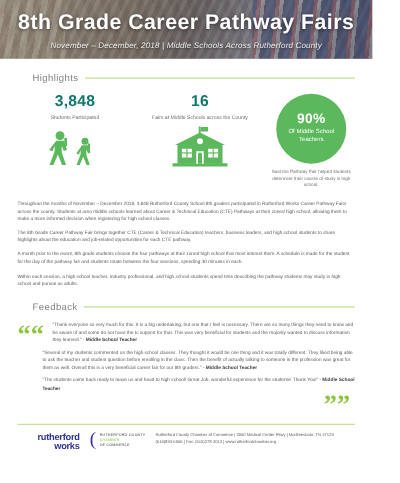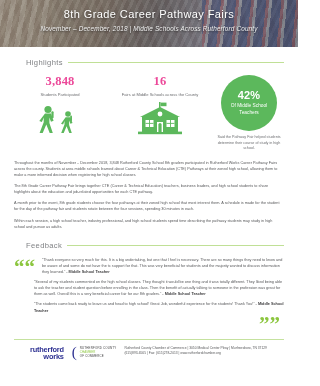--- a/index.html
+++ b/index.html
@@ -29,37 +29,37 @@
       repeating-linear-gradient(96deg, rgba(40,60,130,.55) 0 4px, rgba(210,60,70,.4) 4px 7px, rgba(255,255,255,.35) 7px 10px, rgba(30,45,110,.5) 10px 15px);
     opacity:.8;
   }
   .hero-plaid2{ position:absolute; top:0; left:0; width:52px; height:100%;
     background:repeating-linear-gradient(100deg, rgba(225,215,195,.5) 0 5px, rgba(160,140,115,.45) 5px 11px);
     opacity:.75;
   }
   .hero-scrim{ position:absolute; inset:0; background:rgba(72,74,84,.30); }
   .hero-inner{ position:relative; z-index:3; text-align:center; padding-top:8px; }
   .hero-title {
-    font-size:11px; font-weight:400; color:#ffffff; letter-spacing:.4px;
+    font-size:17px; font-weight:700; color:#ffffff; letter-spacing:.4px;
     text-shadow:0 1px 3px rgba(0,0,0,.55);
   }
   .hero-sub {
     margin-top:5px; font-size:6.4px; font-style:italic; color:#f2f2f2;
     letter-spacing:.15px; text-shadow:0 1px 2px rgba(0,0,0,.6);
   }
 
   
   .section-head { display:flex; align-items:center; gap:5px; padding:0 14px; margin-top:11px; }
   .section-head .label { font-size:7.6px; color:#808285; letter-spacing:.35px; white-space:nowrap;margin-left:12px; }
   .section-head .rule { flex:1; height:1px; background:#8cc63f; opacity:.55; }
 
   
   .stats { display:flex; align-items:flex-start; padding:7px 10px 0 10px; }
   .stat { flex:1; text-align:center; }
-  .stat-num { font-size:12.5px; font-weight:bold; color:#ec4899; letter-spacing:.2px;font-family:Liberation Serif, serif; }
+  .stat-num { font-size:12.5px; font-weight:bold; color:#0f766e; letter-spacing:.2px; }
   .stat-label { font-size:4.1px; color:#6d6e71; margin-top:3px; line-height:1.45; padding:0 3px; }
   .stat-icon { height:34px; display:flex; align-items:flex-end; justify-content:center; margin-top:3px; }
   .stat-icon svg { display:block; }
 
   .circle-wrap { width:78px; flex:0 0 78px; text-align:center; padding-top:1px; }
   .circle {
     width:56px; height:56px; border-radius:50%; background:#5cb85c;
     margin:0 auto; display:flex; flex-direction:column; align-items:center;
     justify-content:center; color:#fff;
   }
@@ -167,21 +167,21 @@
               <rect x="30.5" y="20.9" width="8" height=".9"></rect>
             <path d="M22.4 22.6 a1.6 1.6 0 0 1 3.2 0 v7.4 h-3.2 z"></path>
           </g>
         </svg>
       </div>
     </div>
 
 
     <div class="circle-wrap">
       <div class="circle">
-        <div class="circle-num">42%</div>
+        <div class="circle-num">90%</div>
         <div class="circle-sub">Of Middle School Teachers</div>
       </div>
       <div class="circle-cap">Said the Pathway Fair helped students determine their course of study in high school.</div>
     </div>
   </div>
 
   <div class="body-copy">
     <p>Throughout the months of November – December 2018, 3,848 Rutherford County School 8th graders participated in Rutherford Works Career Pathway Fairs across the county. Students at area middle schools learned about Career &amp; Technical Education (CTE) Pathways at their zoned high school, allowing them to make a more informed decision when registering for high school classes.</p>
     <p>The 8th Grade Career Pathway Fair brings together CTE (Career &amp; Technical Education) teachers, business leaders, and high school students to share highlights about the education and job-related opportunities for each CTE pathway.</p>
     <p>A month prior to the event, 8th grade students choose the four pathways at their zoned high school that most interest them. A schedule is made for the student for the day of the pathway fair and students rotate between the four sessions, spending 30 minutes in each.</p>

